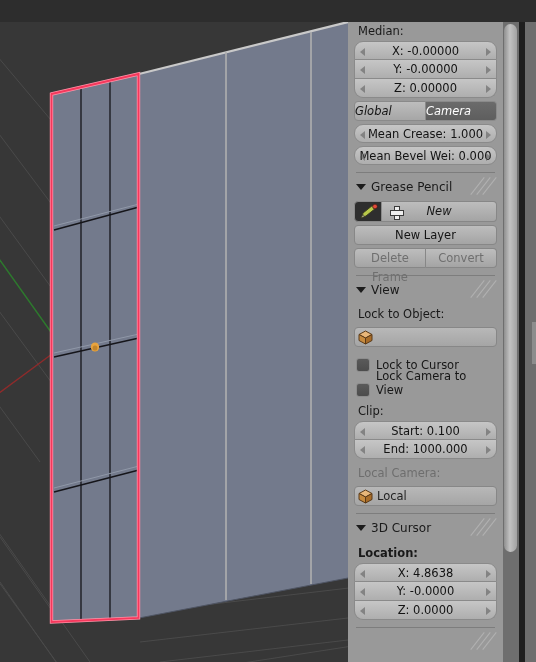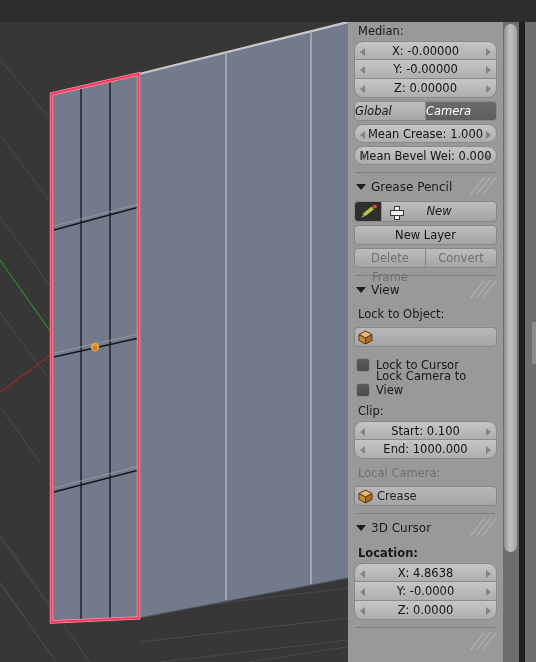--- a/index.html
+++ b/index.html
@@ -360,21 +360,21 @@
 
       <div class="label dim" style="margin-top:5px;">Local Camera:</div>
       <div class="objfield">
         <span class="cube">
           <svg width="15" height="15" viewBox="0 0 15 15">
             <polygon points="7.5,1 14,4.5 7.5,8 1,4.5" fill="#e8b77a" stroke="#5a3a18" stroke-width="1"></polygon>
             <polygon points="1,4.5 7.5,8 7.5,14 1,10.5" fill="#c68a3e" stroke="#5a3a18" stroke-width="1"></polygon>
             <polygon points="14,4.5 7.5,8 7.5,14 14,10.5" fill="#a86c28" stroke="#5a3a18" stroke-width="1"></polygon>
           </svg>
         </span>
-        <span>Crease</span>
+        <span>Local</span>
       </div>
       <div class="divider"></div>
     </div>
 
     <div class="sec">
       <div class="sec-head">
         <span class="tri"></span>
         <span>3D Cursor</span>
         <span class="grip">
           <i style="left:4px"></i>

